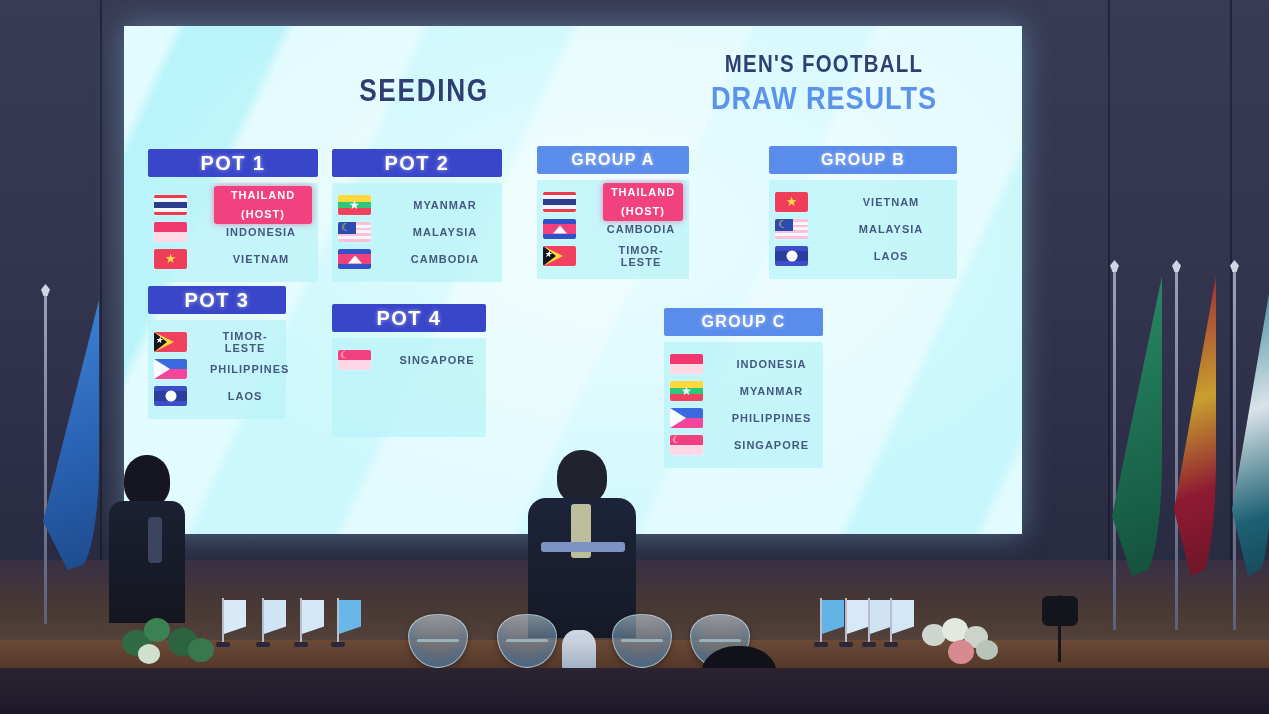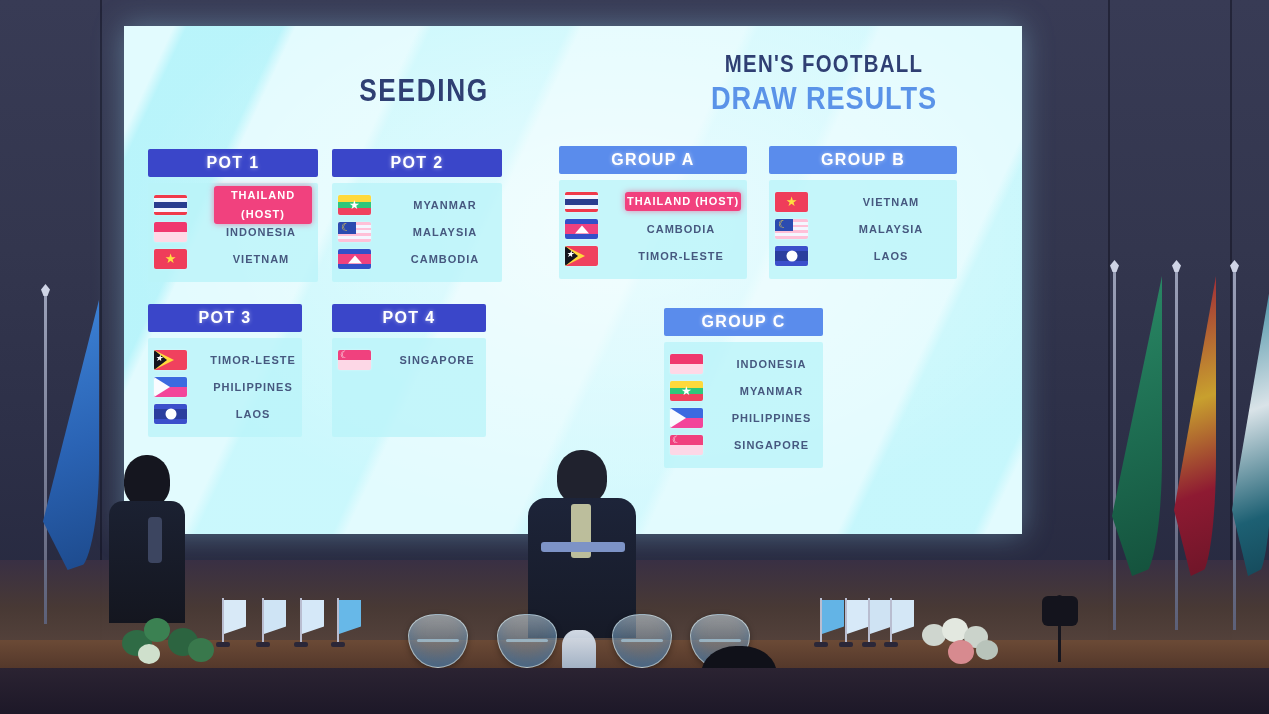--- a/index.html
+++ b/index.html
@@ -58,21 +58,21 @@
      margin-top:2px;font-family:"Liberation Sans Narrow","Liberation Sans",sans-serif;transform:scaleX(.85);}
 
   
   .card{position:absolute;}
   .card-head{
     color:#ffffff;text-align:center;font-weight:bold;letter-spacing:1.4px;
     font-family:"Liberation Sans Narrow","Liberation Sans",sans-serif;
     text-shadow:0 0 4px rgba(255,255,255,.5);
     border-radius:2px;
   }
-  .pot .card-head{background:#3a46c9;font-size:16px;line-height:28px;height:28px;}
+  .pot .card-head{background:#3a46c9;font-size:20px;line-height:28px;height:28px;}
   .grp .card-head{background:#5a8cec;font-size:16px;line-height:28px;height:28px;}
   .card-body{background:rgba(186,243,248,.78);border-radius:2px;margin-top:6px;padding:8px 0 10px 0;}
   .row{display:flex;align-items:center;height:27px;padding:0 6px;gap:23px;}
   .flag{width:33px;height:20px;flex:0 0 33px;border-radius:2px;overflow:hidden;position:relative;
         box-shadow:0 0 2px rgba(255,255,255,.6);}
   .name{flex:1;text-align:center;font-size:11px;font-weight:bold;letter-spacing:1px;color:#46587f;
         font-family:"Liberation Sans Narrow","Liberation Sans",sans-serif;}
   .row.host{align-items:center;}
   .row.host .name{background:#f1417e;color:#fff;border-radius:3px;line-height:19px;
         margin-left:4px;box-shadow:0 0 6px rgba(241,65,126,.6);}
@@ -190,21 +190,21 @@
             <span class="flag f-my"></span>
             <span class="name">MALAYSIA</span>
           </div>
           <div class="row">
             <span class="flag f-kh"></span>
             <span class="name">CAMBODIA</span>
           </div>
         </div>
       </div>
 
-      <div class="card pot" style="left:24px;top:278px;width:154px;">
+      <div class="card pot" style="left:24px;top:260px;width:138px;">
         <div class="card-head">POT 3</div>
         <div class="card-body">
           <div class="row">
             <span class="flag f-tl">
                 <i class="blk"></i>
                 <i class="star">★</i>
               </span>
             <span class="name">TIMOR-LESTE</span>
           </div>
           <div class="row">
@@ -221,21 +221,21 @@
       <div class="card pot" style="left:208px;top:278px;width:154px;">
         <div class="card-head">POT 4</div>
         <div class="card-body" style="padding-bottom:64px;">
           <div class="row">
             <span class="flag f-sg"></span>
             <span class="name">SINGAPORE</span>
           </div>
         </div>
       </div>
 
-      <div class="card grp" style="left:435px;top:120px;width:188px;">
+      <div class="card grp" style="left:413px;top:120px;width:152px;">
         <div class="card-head">GROUP A</div>
         <div class="card-body">
           <div class="row host">
             <span class="flag f-th"></span>
             <span class="name">THAILAND (HOST)</span>
           </div>
           <div class="row">
             <span class="flag f-kh"></span>
             <span class="name">CAMBODIA</span>
           </div>

